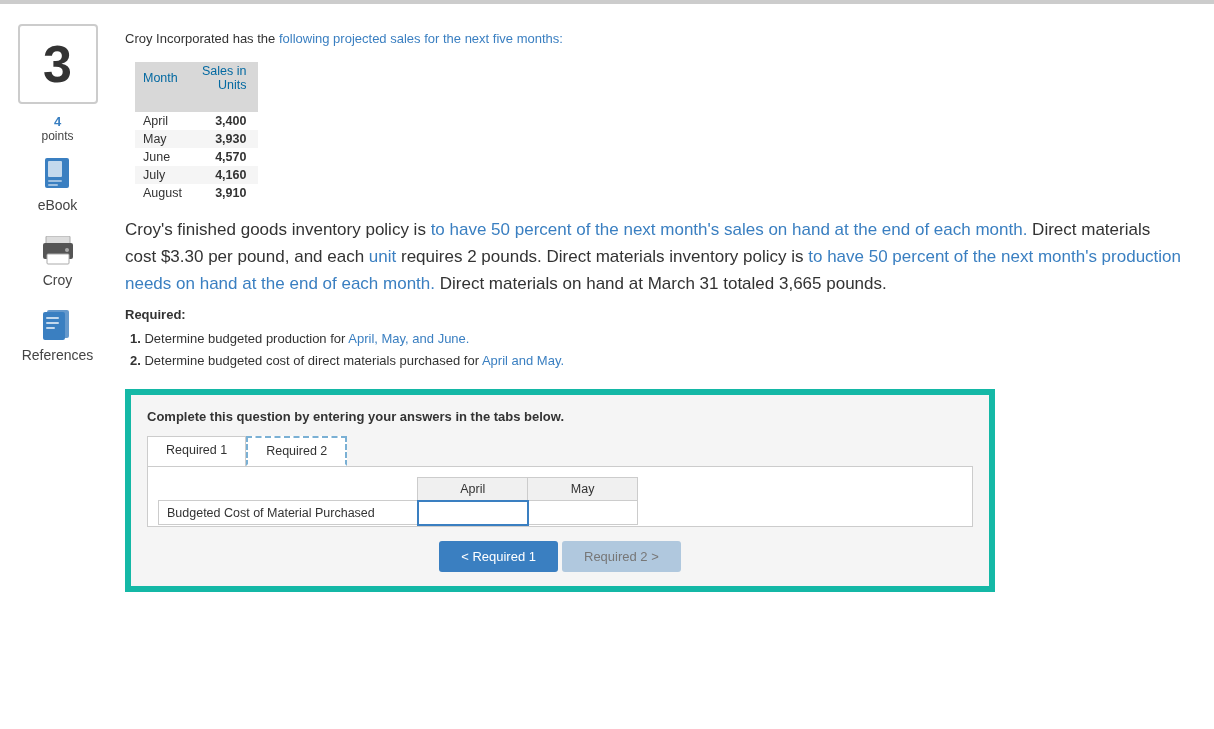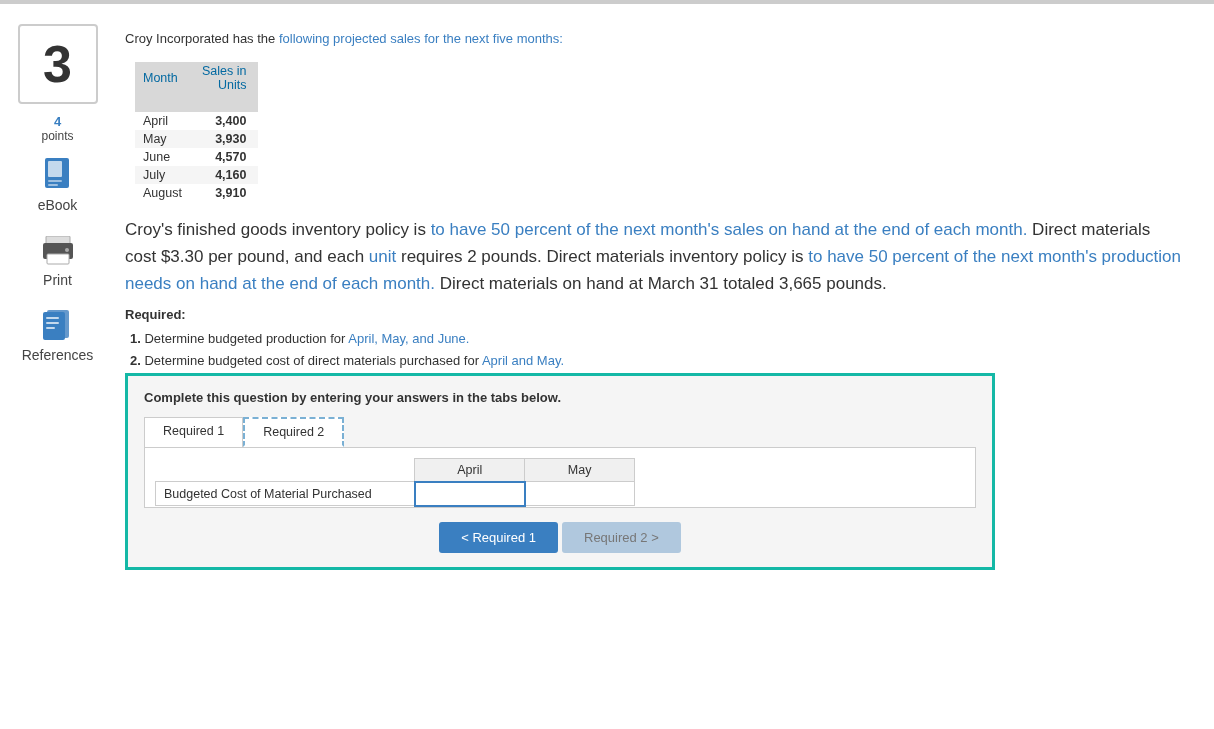--- a/index.html
+++ b/index.html
@@ -123,36 +123,37 @@
     .description-text .highlight { color: #3a7fc1; }
 
     .required-label {
       font-weight: bold;
       font-size: 13px;
       margin-bottom: 6px;
     }
     .requirements-list {
       list-style: none;
       padding-left: 5px;
+      margin-bottom: 16px;
     }
     .requirements-list li {
       font-size: 13px;
       line-height: 1.7;
       color: #333;
     }
     .requirements-list li .req-num {
       font-weight: bold;
     }
     .requirements-list li .req-link {
       color: #3a7fc1;
     }
 
     
     .answer-box {
-      border: 3px solid #14b8a6;
+      border: 6px solid #14b8a6;
       background: #f5f5f5;
       padding: 14px 16px;
       margin-bottom: 0;
       max-width: 870px;
     }
     .answer-box-title {
       font-weight: bold;
       font-size: 13px;
       margin-bottom: 12px;
     }
@@ -286,21 +287,21 @@
     </div>
     <div class="sidebar-btn">
       <div class="icon-box">
         <svg width="34" height="30" viewBox="0 0 34 30">
           <rect x="5" y="0" width="24" height="8" rx="1" fill="#ddd" stroke="#aaa" stroke-width="1"></rect>
           <rect x="2" y="7" width="30" height="16" rx="2" fill="#555"></rect>
           <rect x="6" y="18" width="22" height="10" rx="1" fill="#fff" stroke="#aaa" stroke-width="1"></rect>
           <circle cx="26" cy="14" r="2" fill="#aaa"></circle>
         </svg>
       </div>
-      <span class="btn-label">Print</span>
+      <span class="btn-label">Croy</span>
     </div>
     <div class="sidebar-btn">
       <div class="icon-box">
         <svg width="34" height="36" viewBox="0 0 34 36">
           <rect x="6" y="2" width="22" height="28" rx="2" fill="#6699cc"></rect>
           <rect x="2" y="4" width="22" height="28" rx="2" fill="#3a7fc1"></rect>
           <rect x="5" y="9" width="13" height="2" rx="1" fill="#fff" opacity="0.7"></rect>
           <rect x="5" y="14" width="13" height="2" rx="1" fill="#fff" opacity="0.7"></rect>
           <rect x="5" y="19" width="9" height="2" rx="1" fill="#fff" opacity="0.7"></rect>
         </svg>

